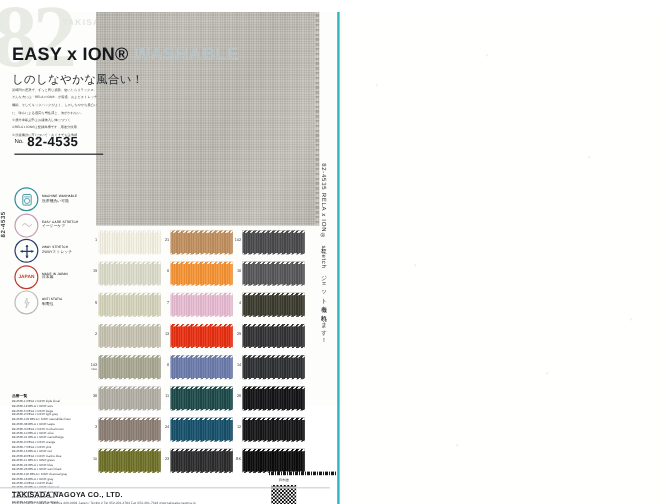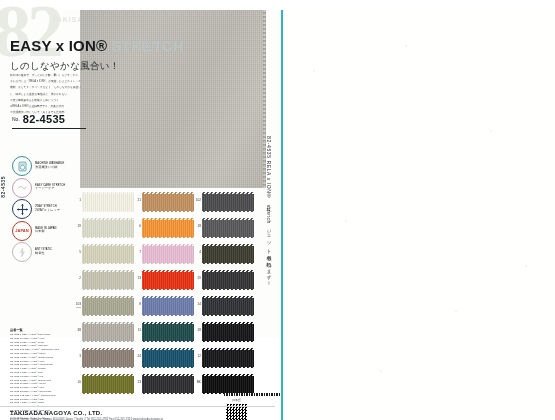--- a/index.html
+++ b/index.html
@@ -185,21 +185,21 @@
   </div>
 
   <div class="watermark">82</div>
   <div class="watermark-sub">TAKISADA NAGOYA</div>
 
   <div class="fabric">
     <div class="fabric-edge"></div>
   </div>
 
   <div class="title">
-    <span>EASY x ION® </span><span class="faint">STRETCH</span>
+    <span>EASY x ION® </span><span class="faint">WASHABLE</span>
   </div>
   <div class="subtitle">しのしなやかな風合い！</div>
 
   <div class="bodycopy">
     <p>新時間の座視で、ずっと同じ姿勢。憂いたらリラックス。</p>
     <p>そんな方には「RELA x ION®」が最適。およビストレッチ</p>
     <p>機能、そしてキックバックがよく、しのしなやかな風合い</p>
     <p>に、味布による適度な弩性感と、清がかれない。</p>
     <p>※混分率能是申はお建物入し体につづく</p>
     <p>※RELA x ION®は登録商標です。用途分使用</p>

